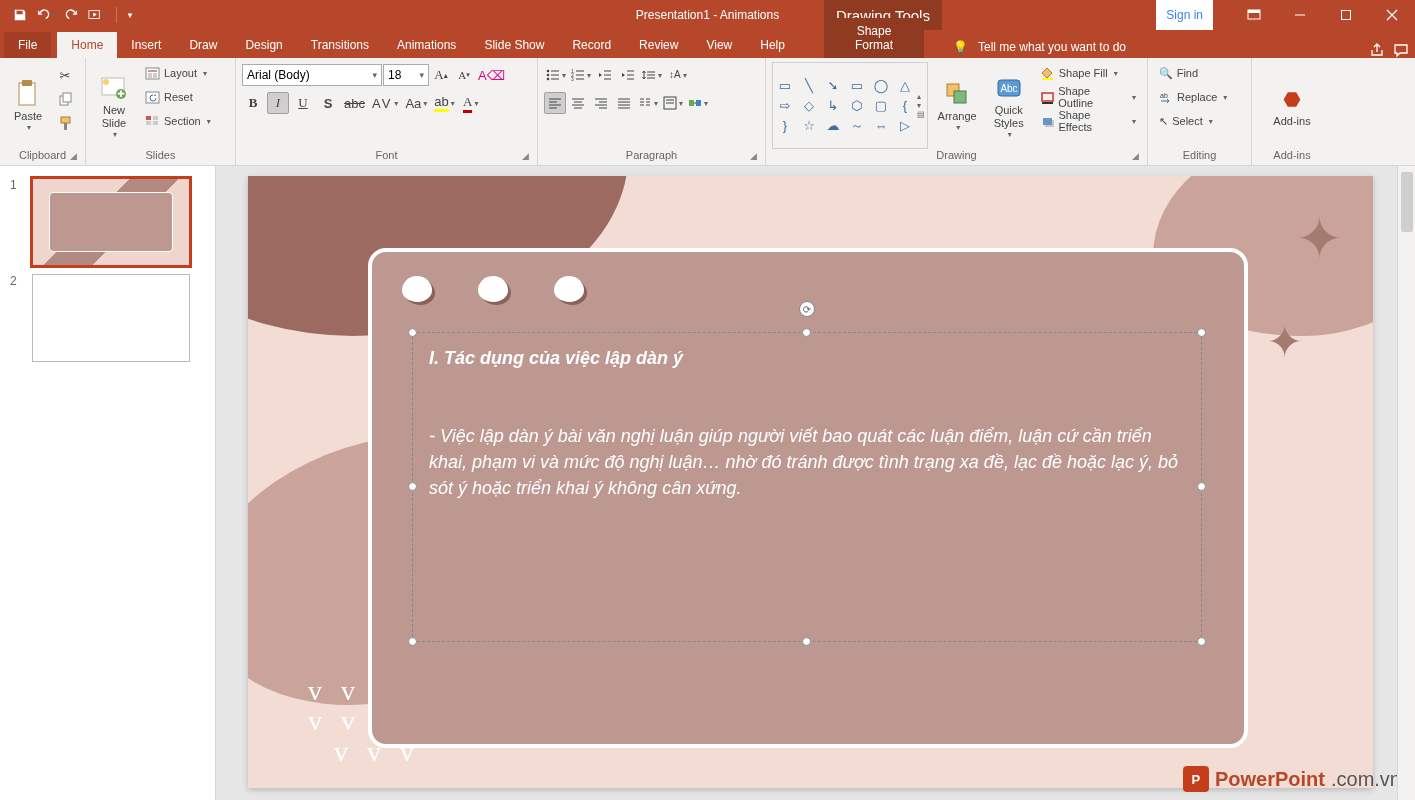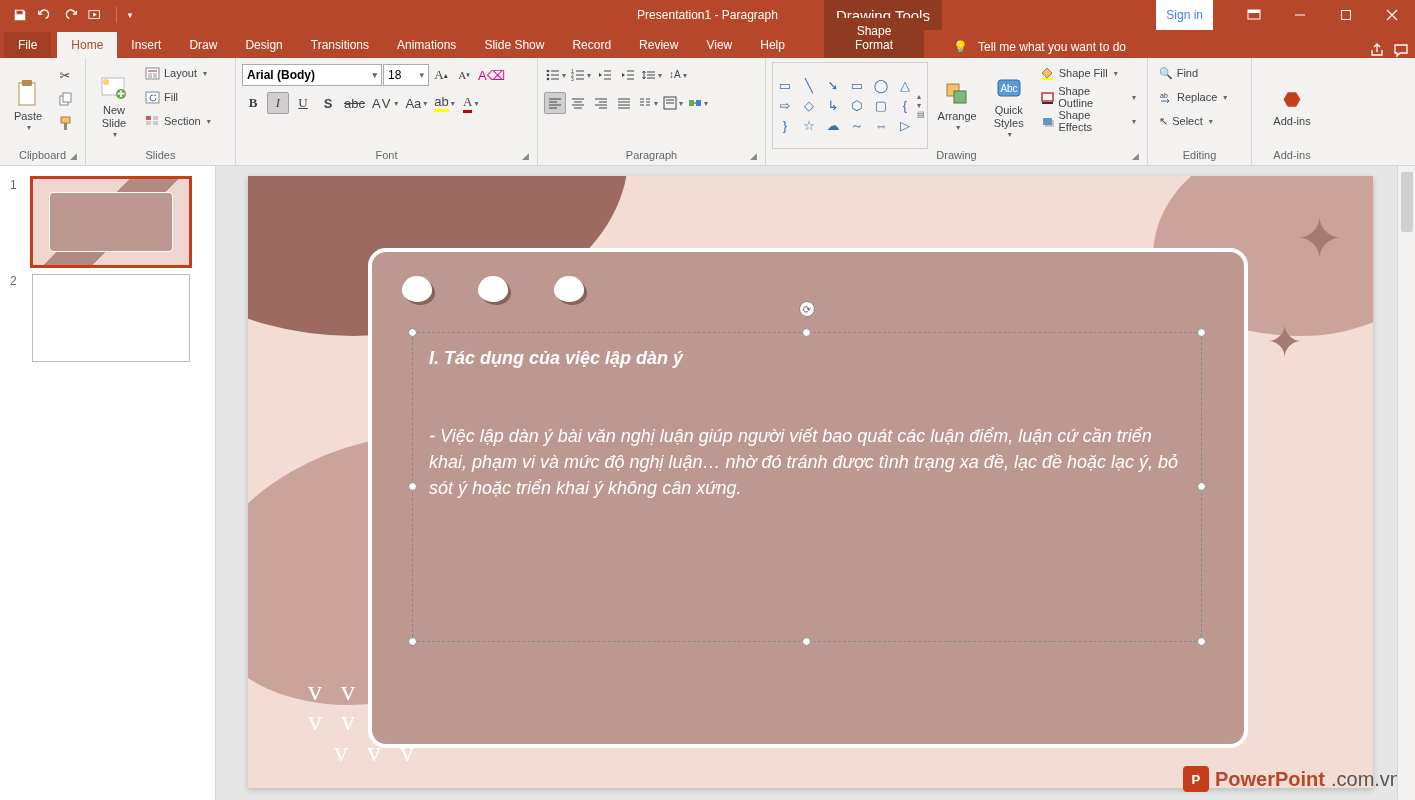--- a/index.html
+++ b/index.html
@@ -28,21 +28,21 @@
 
 .ribbon { height: 108px; background: #F3F2F1; border-bottom: 1px solid #d6d6d6; display: flex; }
 .group { border-right: 1px solid #d6d6d6; padding: 4px 6px 2px; display: flex; flex-direction: column; justify-content: space-between; position: relative; }
 .group-label { text-align: center; font-size: 11px; color: #666; padding-bottom: 2px; position: relative; }
 .dlaunch { position: absolute; right: 2px; bottom: 2px; font-size: 9px; color: #888; }
 .grow { display: flex; gap: 4px; flex: 1; }
 .stackv { display: flex; flex-direction: column; gap: 2px; font-size: 11px; color: #444; }
 .rbtn { display: flex; align-items: center; gap: 4px; padding: 2px 5px; height: 22px; cursor: pointer; border-radius: 2px; }
 .rbtn-big { display: flex; flex-direction: column; align-items: center; justify-content: center; padding: 4px 6px; cursor: pointer; font-size: 11px; color: #444; border-radius: 2px; text-align: center; line-height: 1.2; }
 .iconbox { width: 32px; height: 32px; display: flex; align-items: center; justify-content: center; }
-.font-name { width: 140px; height: 22px; border: 1px solid #ababab; background: #fff; font-size: 12px; padding: 0 4px; display:flex; align-items:center; justify-content:space-between;font-weight:bold; }
+.font-name { width: 140px; height: 22px; border: 1px solid #ababab; background: #fff; font-size: 12px; padding: 0 4px; display:flex; align-items:center; justify-content:space-between; }
 .font-size { width: 46px; height: 22px; border: 1px solid #ababab; background: #fff; font-size: 12px; padding: 0 4px; display:flex; align-items:center; justify-content:space-between; }
 .btnrow { display: flex; gap: 1px; align-items: center; }
 .smallbtn { min-width: 22px; height: 22px; display: flex; align-items: center; justify-content: center; cursor: pointer; font-size: 13px; color: #444; padding: 0 2px; border-radius:2px; }
 .smallbtn.active { background: #d0cece; border: 1px solid #a0a0a0; }
 .dd::after { content: "▾"; font-size: 8px; margin-left: 2px; color: #666; }
 .shape-grid { display: grid; grid-template-columns: repeat(6, 20px); grid-template-rows: repeat(3, 18px); gap: 2px 4px; }
 .shape-cell { display: flex; align-items: center; justify-content: center; color: #3a6ea5; font-size: 13px; }
 
 
 .workspace { position: absolute; top: 166px; bottom: 0; left: 0; right: 0; display: flex; }
@@ -108,21 +108,21 @@
       </div>
     <div class="qat-btn dd">
         <svg width="14" height="14" viewBox="0 0 16 16">
           <rect x="1" y="3" width="12" height="9" fill="none" stroke="#fff"></rect>
           <path fill="#fff" d="M6 5l4 2.5-4 2.5z"></path>
         </svg>
       </div>
     <div class="qat-sep"></div>
     <div class="qat-btn" style="width:14px;font-size:9px;">▾</div>
   </div>
-  <div class="titlecenter">Presentation1 - Paragraph</div>
+  <div class="titlecenter">Presentation1 - Animations</div>
   <div class="tool-context">Drawing Tools</div>
   <div class="winbtns">
     <div class="signin">Sign in</div>
     <div class="winbtn">
         <svg width="14" height="12">
           <rect x="1" y="1" width="12" height="9" fill="none" stroke="#fff"></rect>
           <rect x="1" y="1" width="12" height="3" fill="#fff"></rect>
         </svg>
       </div>
     <div class="winbtn">
@@ -232,21 +232,21 @@
               <rect x="8" y="6" width="4" height="5" fill="#ccc"></rect>
             </svg>
             <span>Layout</span>
           </div>
         <div class="rbtn">
             <svg width="15" height="13">
               <rect x="1" y="1" width="13" height="11" fill="#fff" stroke="#888"></rect>
               <path d="M8 4a3 3 0 103 3" fill="none" stroke="#3a6ea5"></path>
               <path d="M10 3l1 2-2 0z" fill="#3a6ea5"></path>
             </svg>
-            <span>Fill</span>
+            <span>Reset</span>
           </div>
         <div class="rbtn dd">
             <svg width="15" height="13">
               <rect x="1" y="1" width="5" height="4" fill="#c55"></rect>
               <rect x="1" y="6" width="5" height="4" fill="#ccc"></rect>
               <rect x="8" y="1" width="5" height="4" fill="#ccc"></rect>
               <rect x="8" y="6" width="5" height="4" fill="#ccc"></rect>
             </svg>
             <span>Section</span>
           </div>

